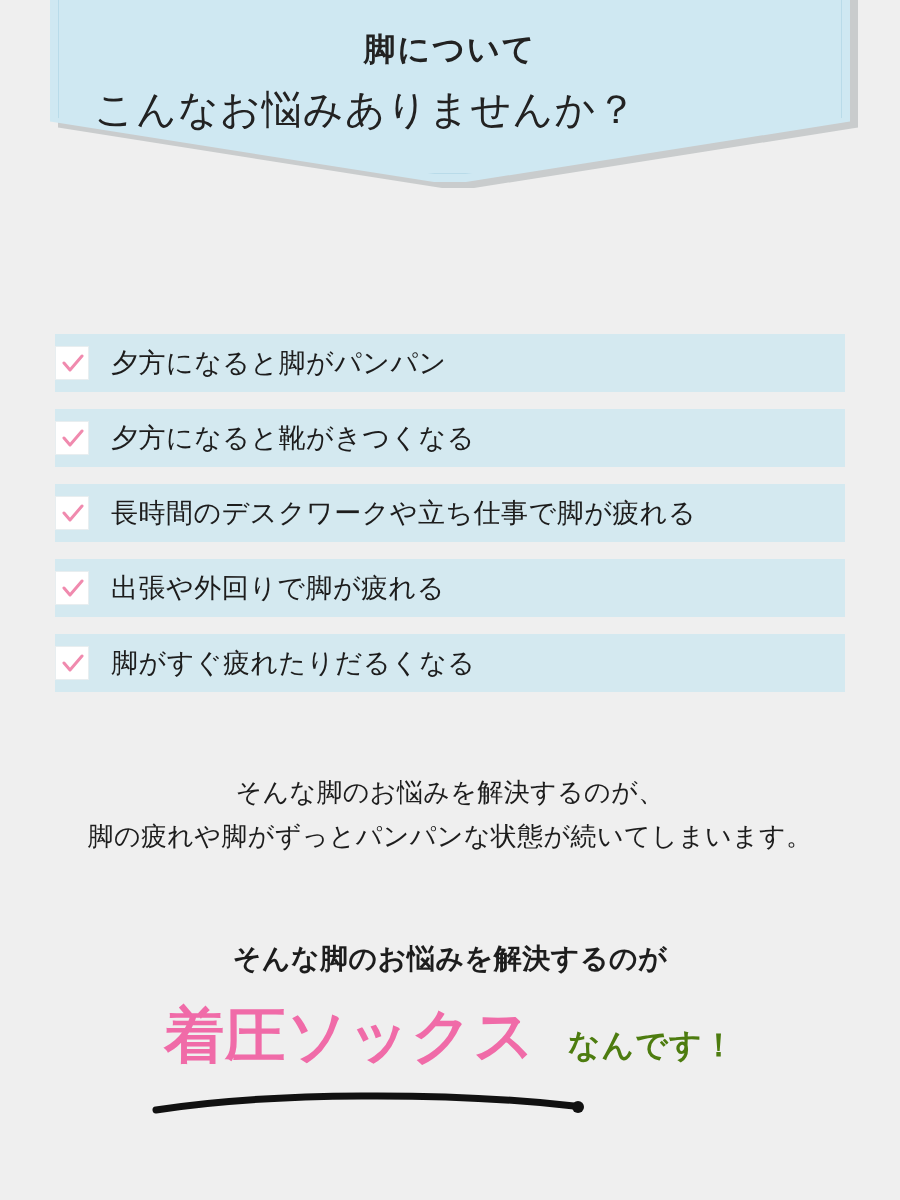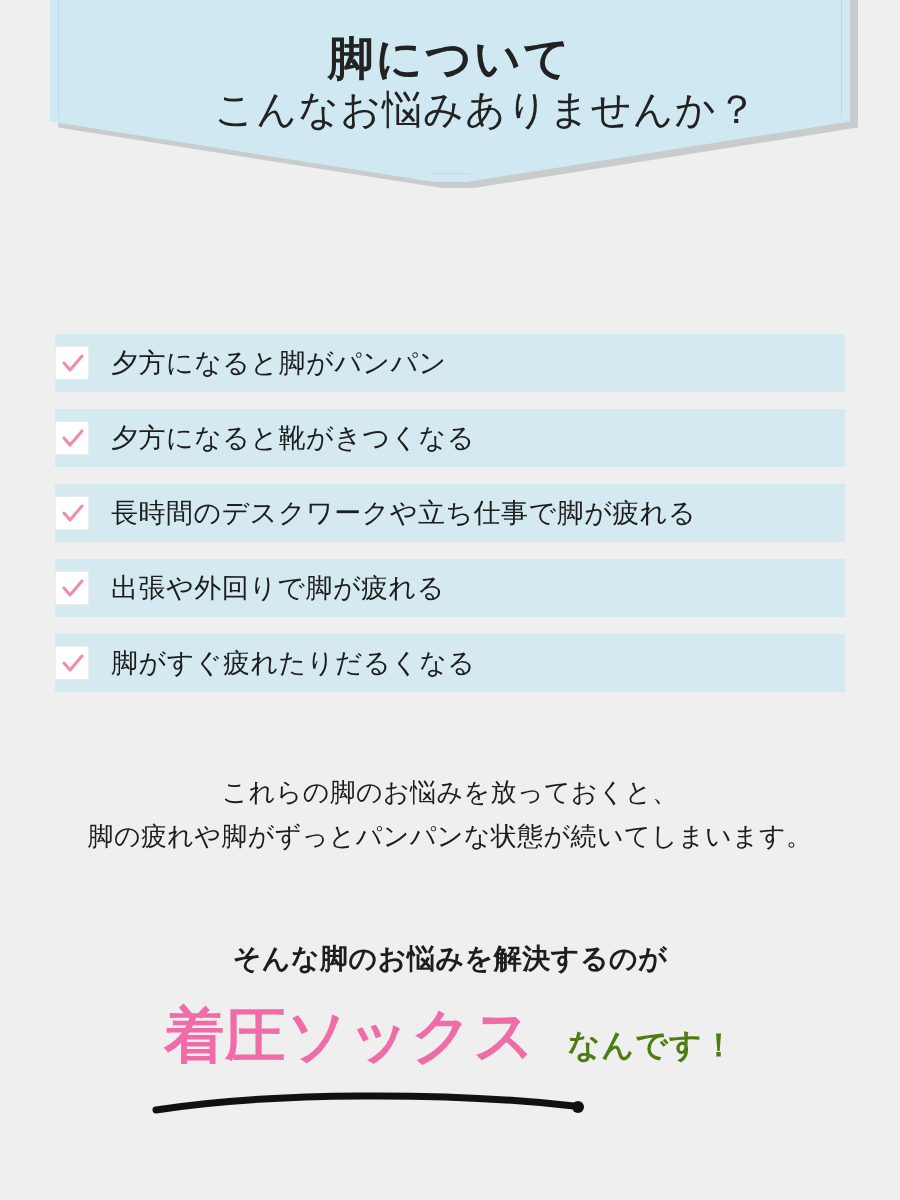--- a/index.html
+++ b/index.html
@@ -55,32 +55,31 @@
     border-radius: 10px;
     clip-path: polygon(0 0, 100% 0, 100% 72%, 52% 100%, 48% 100%, 0 72%);
   }
 
   .hero-line1 {
     position: absolute;
     top: 62px;
     left: 0;
     width: 100%;
     text-align: center;
-    font-size: 46px;
+    font-size: 32px;
     font-weight: 700;
     letter-spacing: 2px;
     color: #222;
   }
 
   .hero-line2 {
     position: absolute;
     top: 116px;
-    left: 16px;
-    width: 100%;
-    text-align: center;
+    left: 4px;
+    width: 100%;
     font-size: 40px;
     font-weight: 500;
     letter-spacing: 1px;
     color: #222;
     padding-left: 40px;
   }
 
   
   .checklist {
     position: absolute;
@@ -235,21 +234,21 @@
       <svg width="22" height="20" viewBox="0 0 22 20" aria-hidden="true">
         <path d="M2 9 L8 16 L20 2" fill="none" stroke="#f08aae" stroke-width="3" stroke-linecap="round" stroke-linejoin="round"></path>
       </svg>
     </span>
     <span class="check-label">脚がすぐ疲れたりだるくなる</span>
   </div>
 
 </div>
 
 <div class="para">
-  <div>これらの脚のお悩みを放っておくと、</div>
+  <div>そんな脚のお悩みを解決するのが、</div>
   <div>脚の疲れや脚がずっとパンパンな状態が続いてしまいます。</div>
 </div>
 
 <div class="closing">
   <div class="closing-lead">そんな脚のお悩みを解決するのが</div>
   <div class="closing-main">
     <span class="highlight-word">着圧ソックス</span>
     <span class="closing-tail">なんです！</span>
   </div>
 </div>

